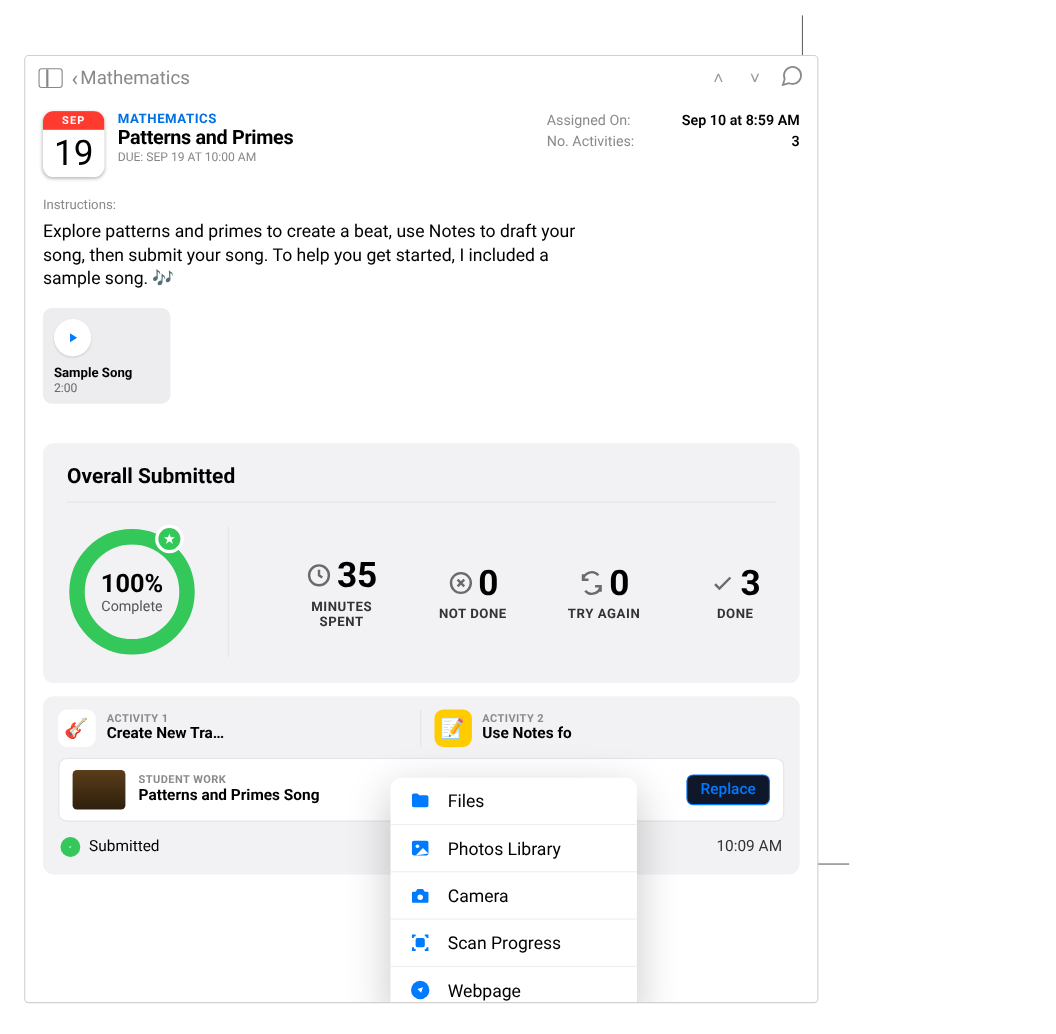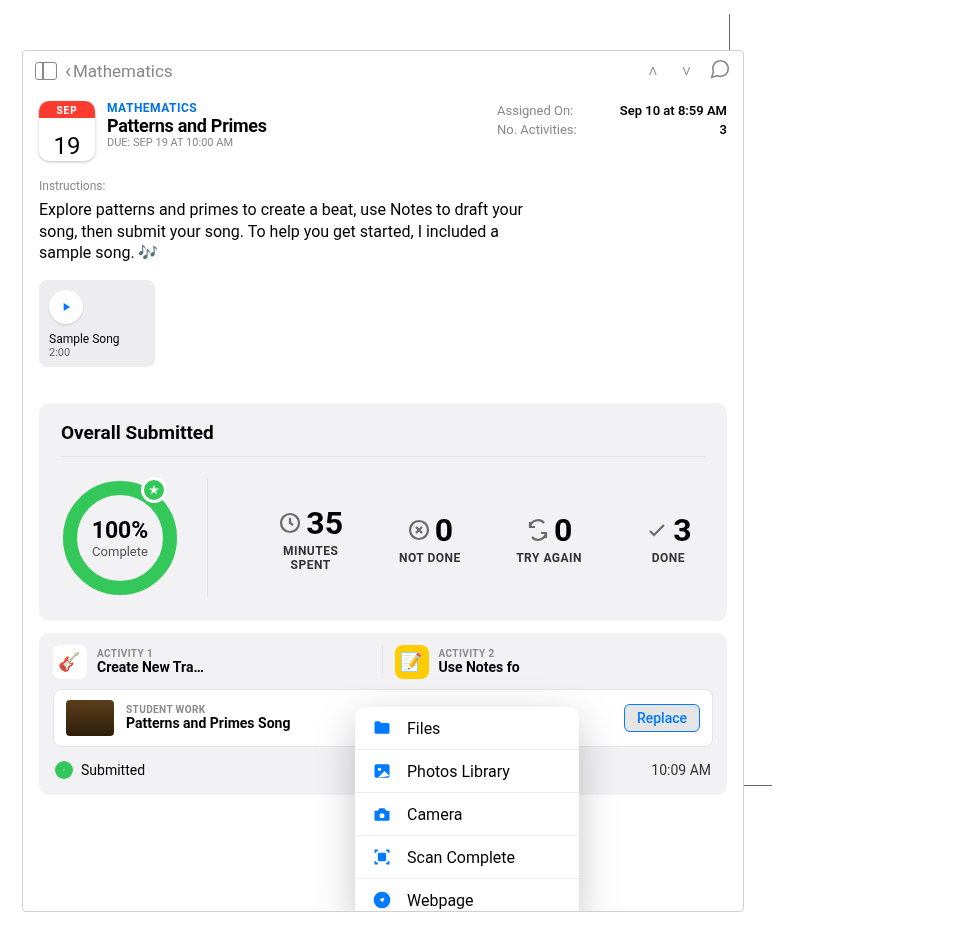--- a/index.html
+++ b/index.html
@@ -13,38 +13,38 @@
   .back { display: flex; align-items: center; color: #888; font-size: 17px; cursor: pointer; }
   .back .chevron { font-size: 20px; margin-right: 2px; }
   .spacer { flex: 1; }
   .nav-arrows { display: flex; align-items: center; gap: 24px; color: #999; font-size: 16px; margin-right: 18px; }
   .chat-icon svg { width: 22px; height: 22px; stroke: #8a8a8a; fill: none; stroke-width: 1.8; }
 
   
   .header { display: flex; padding: 10px 16px 0 16px; }
   .cal-icon { width: 56px; height: 60px; border-radius: 10px; background: #fff; box-shadow: 0 1px 3px rgba(0,0,0,0.25); overflow: hidden; text-align: center; margin-right: 12px; }
   .cal-icon .m { background: #ff3b30; color: #fff; font-size: 10px; font-weight: 700; letter-spacing: 1px; padding: 4px 0 2px; }
-  .cal-icon .d { font-size: 24px; font-weight: 400; padding-top: 14px; }
+  .cal-icon .d { font-size: 32px; font-weight: 400; padding-top: 2px; }
   .title-block .subj { color: #0071e3; font-size: 12px; font-weight: 700; letter-spacing: 0.5px; }
   .title-block h1 { font-size: 18px; font-weight: 700; letter-spacing: -0.3px; }
   .title-block .due { color: #888; font-size: 11px; margin-top: 0; }
   .meta { margin-left: auto; font-size: 13px; min-width: 230px; }
   .meta-row { display: flex; justify-content: space-between; padding: 2px 0; }
   .meta-row .k { color: #8a8a8a; }
   .meta-row .v { font-weight: 600; }
 
   
   .instr-label { color: #8a8a8a; font-size: 12px; padding: 18px 16px 6px; }
   .instr-text { font-size: 16px; line-height: 1.35; padding: 0 220px 0 16px; }
 
   
   .attach { margin: 16px 0 0 16px; width: 116px; background: #ededef; border-radius: 8px; padding: 10px 10px 8px; }
   .play { width: 34px; height: 34px; border-radius: 50%; background: #fff; display: flex; align-items: center; justify-content: center; box-shadow: 0 1px 2px rgba(0,0,0,0.15); }
   .play svg { width: 14px; height: 14px; fill: #007aff; }
-  .attach .name { font-size: 12px; font-weight: 400; margin-top: 8px; }
+  .attach .name { font-size: 12px; font-weight: 700; margin-top: 8px; }
   .attach .dur { font-size: 11px; color: #6a6a6a; }
 
   
   .card { margin: 36px 16px 0; background: #f2f2f4; border-radius: 10px; }
   .progress-card { padding: 18px 22px 24px; }
   .progress-card h2 { font-size: 19px; font-weight: 700; padding-bottom: 12px; border-bottom: 1px solid #e3e3e5; }
   .stats { display: flex; align-items: center; padding-top: 22px; gap: 46px; }
   .ring-wrap { padding-right: 28px; border-right: 1px solid #e3e3e5; margin-right: 20px; }
   .ring { width: 118px; height: 118px; position: relative; }
   .ring svg { transform: rotate(-90deg); }
@@ -69,21 +69,21 @@
   .aicon { width: 34px; height: 34px; border-radius: 8px; display: flex; align-items: center; justify-content: center; font-size: 18px; }
   .gb { background: #fff; color: #ff3b30; }
   .notes { background: #ffcc00; color: #fff; }
   .act-txt .al { font-size: 10px; color: #8a8a8a; font-weight: 700; letter-spacing: 0.4px; }
   .act-txt .at { font-size: 14px; font-weight: 700; white-space: nowrap; overflow: hidden; text-overflow: ellipsis; max-width: 130px; }
 
   .work-row { background: #fff; border: 1px solid #e4e4e6; border-radius: 8px; padding: 10px 12px; display: flex; align-items: center; gap: 12px; }
   .thumb { width: 48px; height: 36px; background: linear-gradient(180deg,#5a3d1a,#2e1f0c); border-radius: 4px; }
   .work-txt .wl { font-size: 10px; color: #8a8a8a; font-weight: 700; letter-spacing: 0.4px; }
   .work-txt .wt { font-size: 14px; font-weight: 700; }
-  .replace-btn { margin-left: auto; border: 1.5px solid #007aff; color: #007aff; background: #e5e5e5; border-radius: 6px; padding: 5px 12px; font-size: 14px; font-weight: 500; cursor: pointer; }
+  .replace-btn { margin-left: auto; border: 1.5px solid #007aff; color: #007aff; background: #0f172a; border-radius: 6px; padding: 5px 12px; font-size: 14px; font-weight: 500; cursor: pointer; }
 
   .status-row { display: flex; align-items: center; gap: 8px; padding: 4px 2px; font-size: 14px; }
   .check { width: 18px; height: 18px; border-radius: 50%; background: #34c759; display: inline-flex; align-items: center; justify-content: center; }
   .check svg { width: 10px; height: 10px; fill: #fff; }
   .status-row .time { margin-left: auto; color: #333; }
 
   
   .menu { position: absolute; left: 332px; top: 656px; width: 224px; background: #fff; border-radius: 10px; box-shadow: 0 12px 40px rgba(0,0,0,0.22); overflow: hidden; }
   .menu-item { display: flex; align-items: center; gap: 14px; padding: 11px 16px; border-bottom: 1px solid #eee; font-size: 16px; cursor: pointer; }
   .menu-item:last-child { border-bottom: none; padding-left: 16px; }
@@ -287,21 +287,21 @@
       </span>
       <span>Camera</span>
     </div>
     <div class="menu-item">
       <span class="mi-icon">
         <svg viewBox="0 0 24 24" fill="none" stroke="#007aff" stroke-width="2">
             <path d="M4 7V4h3M20 7V4h-3M4 17v3h3M20 17v3h-3"></path>
             <rect x="8" y="8" width="8" height="8" rx="1"></rect>
           </svg>
       </span>
-      <span>Scan Complete</span>
+      <span>Scan Progress</span>
     </div>
     <div class="menu-item">
       <span class="mi-icon">
         <svg viewBox="0 0 24 24">
             <circle cx="12" cy="12" r="10"></circle>
             <path d="M15 9l-2 6-4-4z" fill="#fff"></path>
           </svg>
       </span>
       <span>Webpage</span>
     </div>

